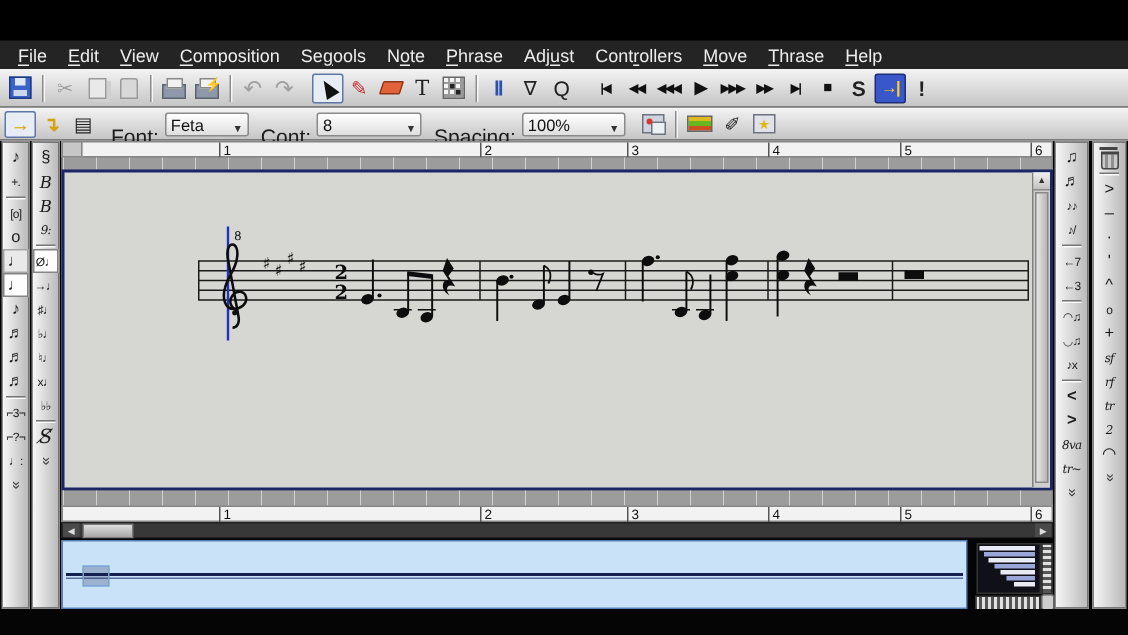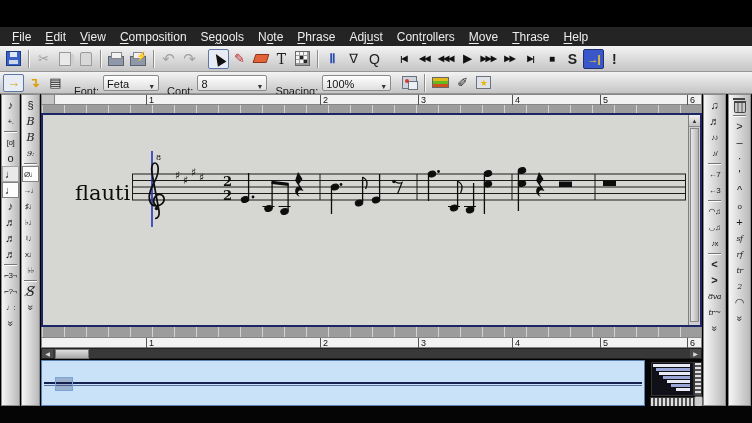--- a/index.html
+++ b/index.html
@@ -50,21 +50,21 @@
   .i-matrix:after{content:"";position:absolute;left:8px;top:8px;width:3px;height:3px;background:#222;}
   .i-cursor{width:0;height:0;border-left:5px solid transparent;border-right:5px solid transparent;
     border-bottom:12px solid #111;transform:rotate(-32deg);}
   .i-pencil{color:#c2272d;font-size:13px;}
   .i-windows{width:13px;height:11px;background:#cfd4dc;border:1px solid #6b7280;position:relative;}
   .i-windows:before{content:"";position:absolute;right:-2px;bottom:-2px;width:8px;height:7px;background:#eceff4;border:1px solid #6b7280;}
   .i-windows:after{content:"";position:absolute;left:2px;top:2px;width:4px;height:4px;background:#d23a2e;border-radius:50%;}
   .i-velo{width:15px;height:9px;border:1px solid #666;background:linear-gradient(#e0b91c 0 33%,#67b81f 33% 66%,#d0511f 66%);}
   .i-starwin{width:13px;height:11px;background:#dfe2e8;border:1px solid #6b7280;display:flex;align-items:center;justify-content:center;
     color:#e3b714;font-size:9px;}
-  .ddlbl{font-size:11px;color:#1c1c1c;margin:16px 4px 0 8px;}
+  .ddlbl{font-size:14px;color:#1c1c1c;margin:16px 4px 0 8px;}
   .dd{height:16px;background:linear-gradient(#ffffff,#dfdfdf);border:1px solid #8a8a8a;border-radius:2px;
     display:flex;align-items:flex-end;justify-content:space-between;font-size:11px;color:#111;padding:0 3px;box-sizing:border-box;}
   .dd .dda{font-size:7px;color:#333;margin-left:4px;}
   
   .col{position:absolute;top:94px;width:19px;height:312px;box-sizing:border-box;
     background:linear-gradient(90deg,#f6f6f6,#b9b9b9);border:1px solid #8b8b8b;
     display:flex;flex-direction:column;align-items:center;padding-top:2px;}
   .ci{width:17px;height:16px;flex:0 0 auto;display:flex;align-items:center;justify-content:center;
     font-size:11px;color:#1a1a1a;border:1px solid transparent;box-sizing:border-box;}
   .ci.small{font-size:8px;letter-spacing:-.5px;}
@@ -363,21 +363,20 @@
     <span class="rnum" style="left:278px">2</span>
     <span class="rnum" style="left:376px">3</span>
     <span class="rnum" style="left:470px">4</span>
     <span class="rnum" style="left:558px">5</span>
     <span class="rnum" style="left:645px">6</span>
   </div>
   <div class="rcorner"></div>
   <div class="ticks tickstop"></div>
 
   <div class="canvas">
-    <div class="flauti">flauti</div>
     <svg width="657" height="210" style="position:absolute;left:0;top:0">
 
       <g stroke="#1a1a1a" stroke-width="1">
         <line x1="89" y1="59" x2="643" y2="59"></line>
           <line x1="89" y1="65.5" x2="643" y2="65.5"></line>
         <line x1="89" y1="72" x2="643" y2="72"></line>
           <line x1="89" y1="78.5" x2="643" y2="78.5"></line>
         <line x1="89" y1="85" x2="643" y2="85"></line>
         <line x1="89.5" y1="59" x2="89.5" y2="85"></line>
         <line x1="277" y1="59" x2="277" y2="85"></line>

